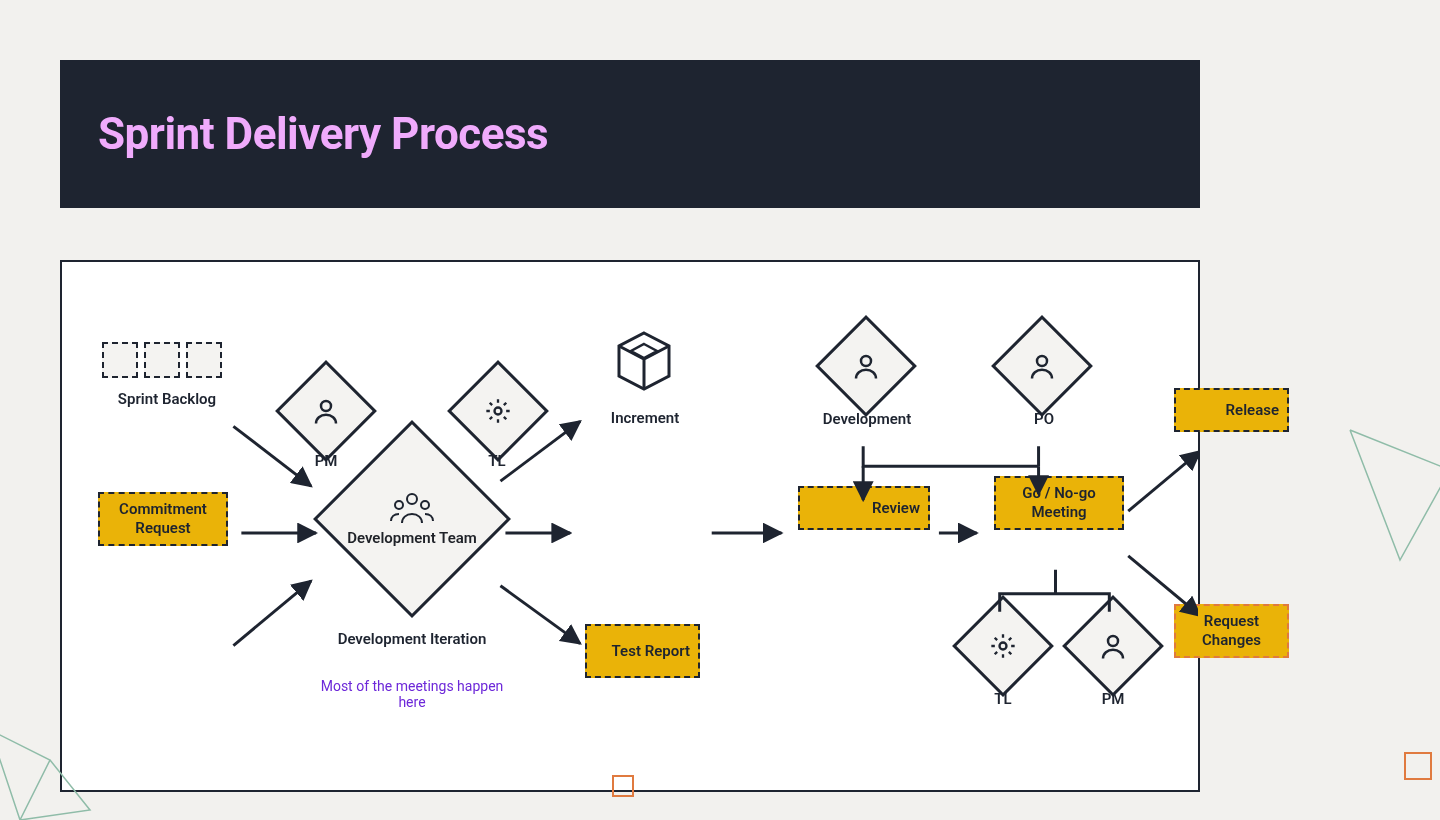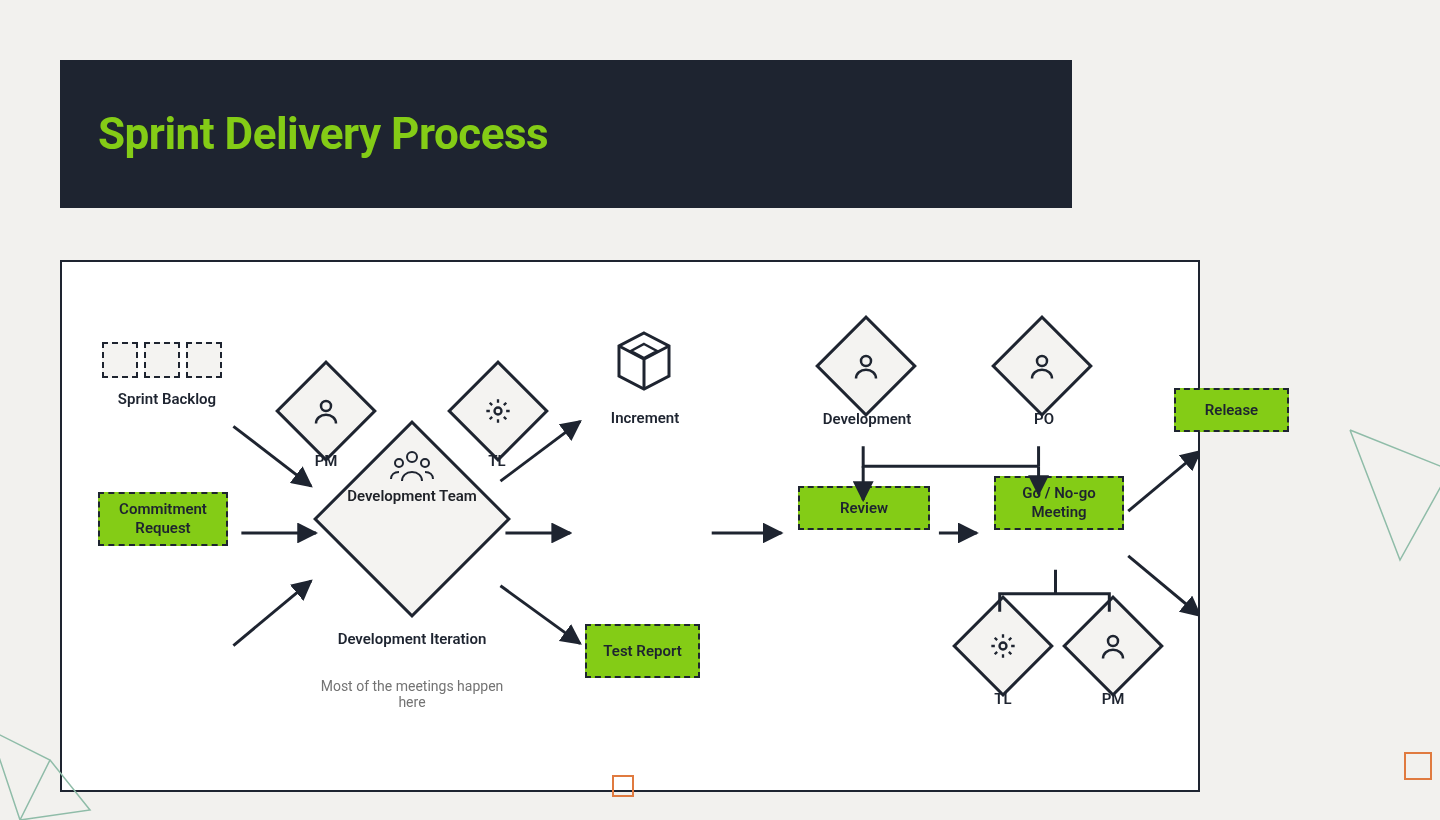--- a/index.html
+++ b/index.html
@@ -1,40 +1,40 @@
 <!DOCTYPE html>
 <html><head>
 <meta charset="utf-8">
 <style>
   html,body{margin:0;padding:0;width:1440px;height:820px;background:#f2f1ee;
     font-family:-apple-system,BlinkMacSystemFont,"Segoe UI",Roboto,"Helvetica Neue",Arial,sans-serif;
     color:#1f2228;overflow:hidden;position:relative}
   *{box-sizing:border-box}
-  .title-bar{position:absolute;left:60px;top:60px;width:1012px;height:148px;
-    background:#1e2430;color:#84cc16;display:flex;align-items:center;padding-left:38px}
+  .title-bar{position:absolute;left:60px;top:60px;width:1140px;height:148px;
+    background:#1e2430;color:#f0abfc;display:flex;align-items:center;padding-left:38px}
   .title-bar h1{margin:0;font-size:44px;font-weight:700;letter-spacing:-.5px}
   .diagram{position:absolute;left:60px;top:260px;width:1140px;height:532px;
     background:#fff;border:2px solid #1e2430}
   svg.flow{position:absolute;left:0;top:0;width:100%;height:100%}
-  .box{position:absolute;background:#84cc16;display:flex;align-items:center;
-    justify-content:center;text-align:center;font-weight:600;font-size:15px;
+  .box{position:absolute;background:#eab308;display:flex;align-items:center;
+    justify-content:flex-end;text-align:center;font-weight:600;font-size:15px;
     line-height:1.25;padding:8px;color:#1e2430}
   .dashed-border{border:2.5px dashed #1e2430}
   .orange-dashed{border:2.5px dashed #e07a3f}
   .label{position:absolute;font-weight:600;font-size:15px;text-align:center;color:#1e2430}
-  .note{position:absolute;font-size:14px;color:#737373;text-align:center;width:190px}
+  .note{position:absolute;font-size:14px;color:#6d28d9;text-align:center;width:190px}
   .diamond-wrap{position:absolute;width:72px;height:72px}
   .diamond-wrap .sq{position:absolute;inset:0;transform:rotate(45deg);
     border:3px solid #1e2430;background:#f4f3f1}
   .diamond-wrap svg{position:absolute;left:50%;top:50%;transform:translate(-50%,-50%)}
   .diamond-big{position:absolute;width:140px;height:140px}
   .diamond-big .sq{position:absolute;inset:0;transform:rotate(45deg);
     border:3px solid #1e2430;background:#f4f3f1}
   .diamond-big .inner{position:absolute;inset:0;display:flex;flex-direction:column;
-    align-items:center;justify-content:flex-start;font-weight:600;font-size:15px;line-height:1.25}
+    align-items:center;justify-content:center;font-weight:600;font-size:15px;line-height:1.25}
   
   .tiny-sq{position:absolute;width:36px;height:36px;background:#f4f3f1;border:2.5px dashed #1e2430}
   
   .deco-sq{position:absolute;border:2px solid #e07a3f;width:22px;height:22px}
 </style>
 </head>
 <body>
 
 <div class="title-bar">
   <h1>Sprint Delivery Process</h1>
@@ -138,20 +138,23 @@
       <circle cx="12" cy="8" r="4"></circle>
         <path d="M4 22c0-4 3.5-7 8-7s8 3 8 7"></path>
     </svg>
   </div>
   <div class="label" style="left:1033px;top:428px;width:36px">PM</div>
 
   <div class="box dashed-border" style="left:1112px;top:126px;width:115px;height:44px">
     <span>Release</span>
   </div>
 
+  <div class="box orange-dashed" style="left:1112px;top:342px;width:115px;height:54px;color:#1e2430">
+    <span>Request Changes</span>
+  </div>
 
   <svg class="flow" viewBox="0 0 1140 500">
     <defs>
       <marker id="ah" viewBox="0 0 10 10" refX="9" refY="5" markerWidth="7" markerHeight="7" orient="auto-start-reverse">
         <path d="M0 0 L10 5 L0 10 z" fill="#1e2430"></path>
       </marker>
     </defs>
     <g stroke="#1e2430" stroke-width="3" fill="none">
 
       <line x1="172" y1="150" x2="250" y2="210" marker-end="url(#ah)"></line>

